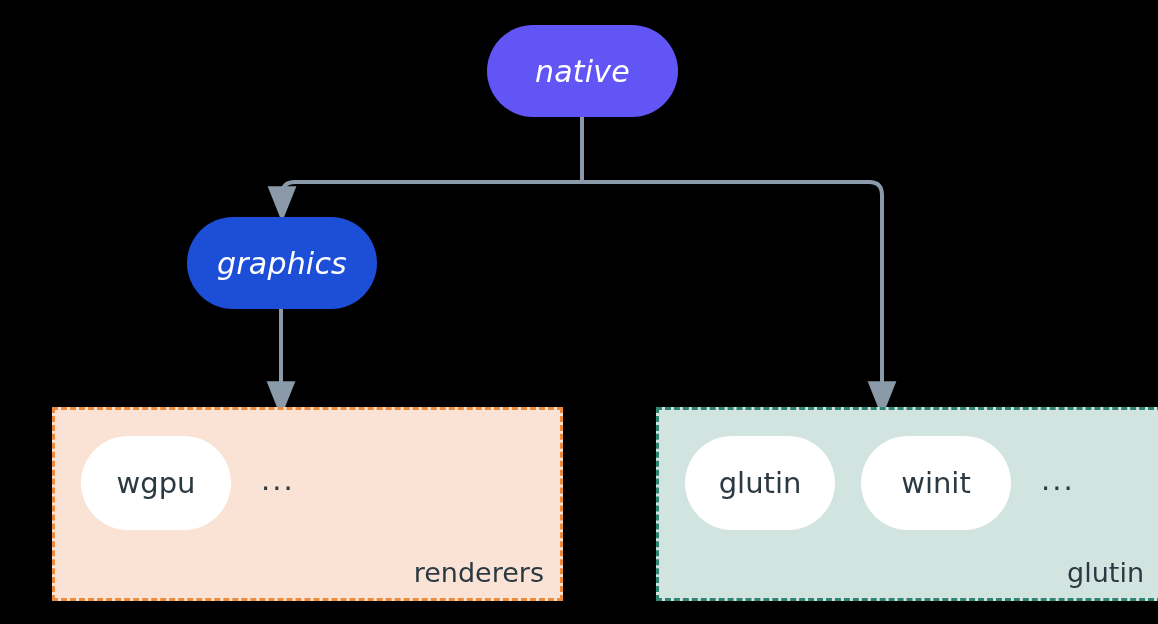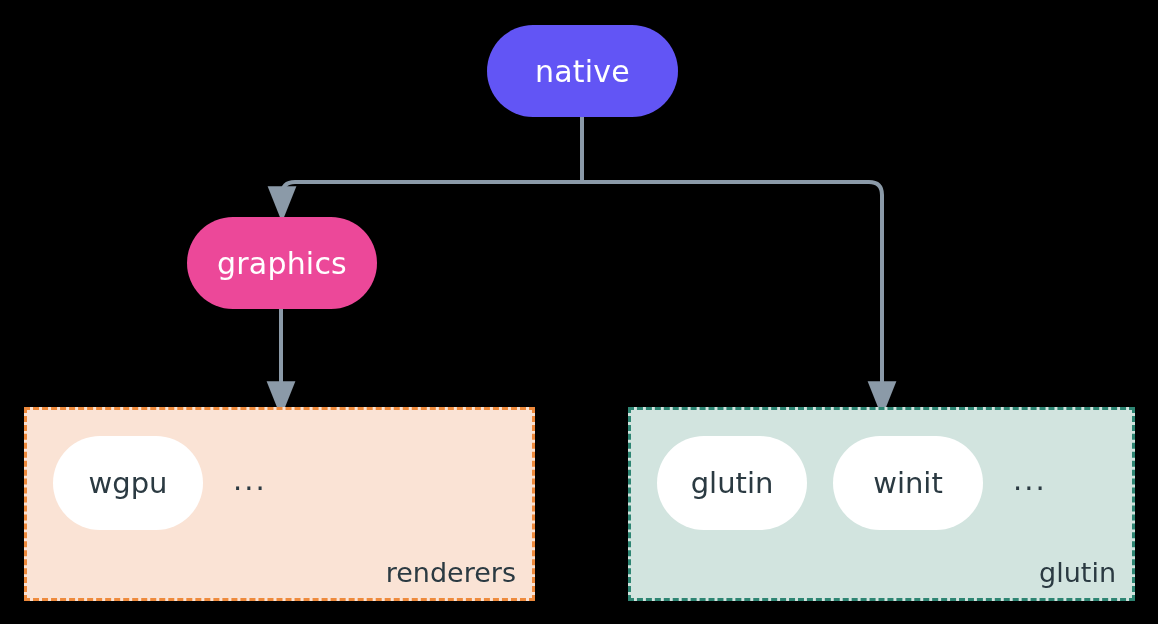--- a/index.html
+++ b/index.html
@@ -29,42 +29,44 @@
     position: absolute;
     display: flex;
     align-items: center;
     justify-content: center;
     border-radius: 46px;
     box-sizing: border-box;
     color: #ffffff;
     font-size: 30px;
     letter-spacing: 0.2px;
     white-space: nowrap;
+    font-style: italic;
   }
   .node-native {
     left: 487px;
     top: 25px;
     width: 191px;
     height: 92px;
     background: #6255F5;
   }
   .node-graphics {
     left: 187px;
     top: 217px;
     width: 190px;
     height: 92px;
-    background: #ec4899;
+    background: #1d4ed8;
   }
 
   
   .group {
     position: absolute;
     box-sizing: border-box;
     border-style: dashed;
     border-width: 3px;
+    margin-left: 28px;
   }
   .group-renderers {
     left: 24px;
     top: 407px;
     width: 511px;
     height: 194px;
     background: #FAE3D5;
     border-color: #EE8A3C;
   }
   .group-shells {

